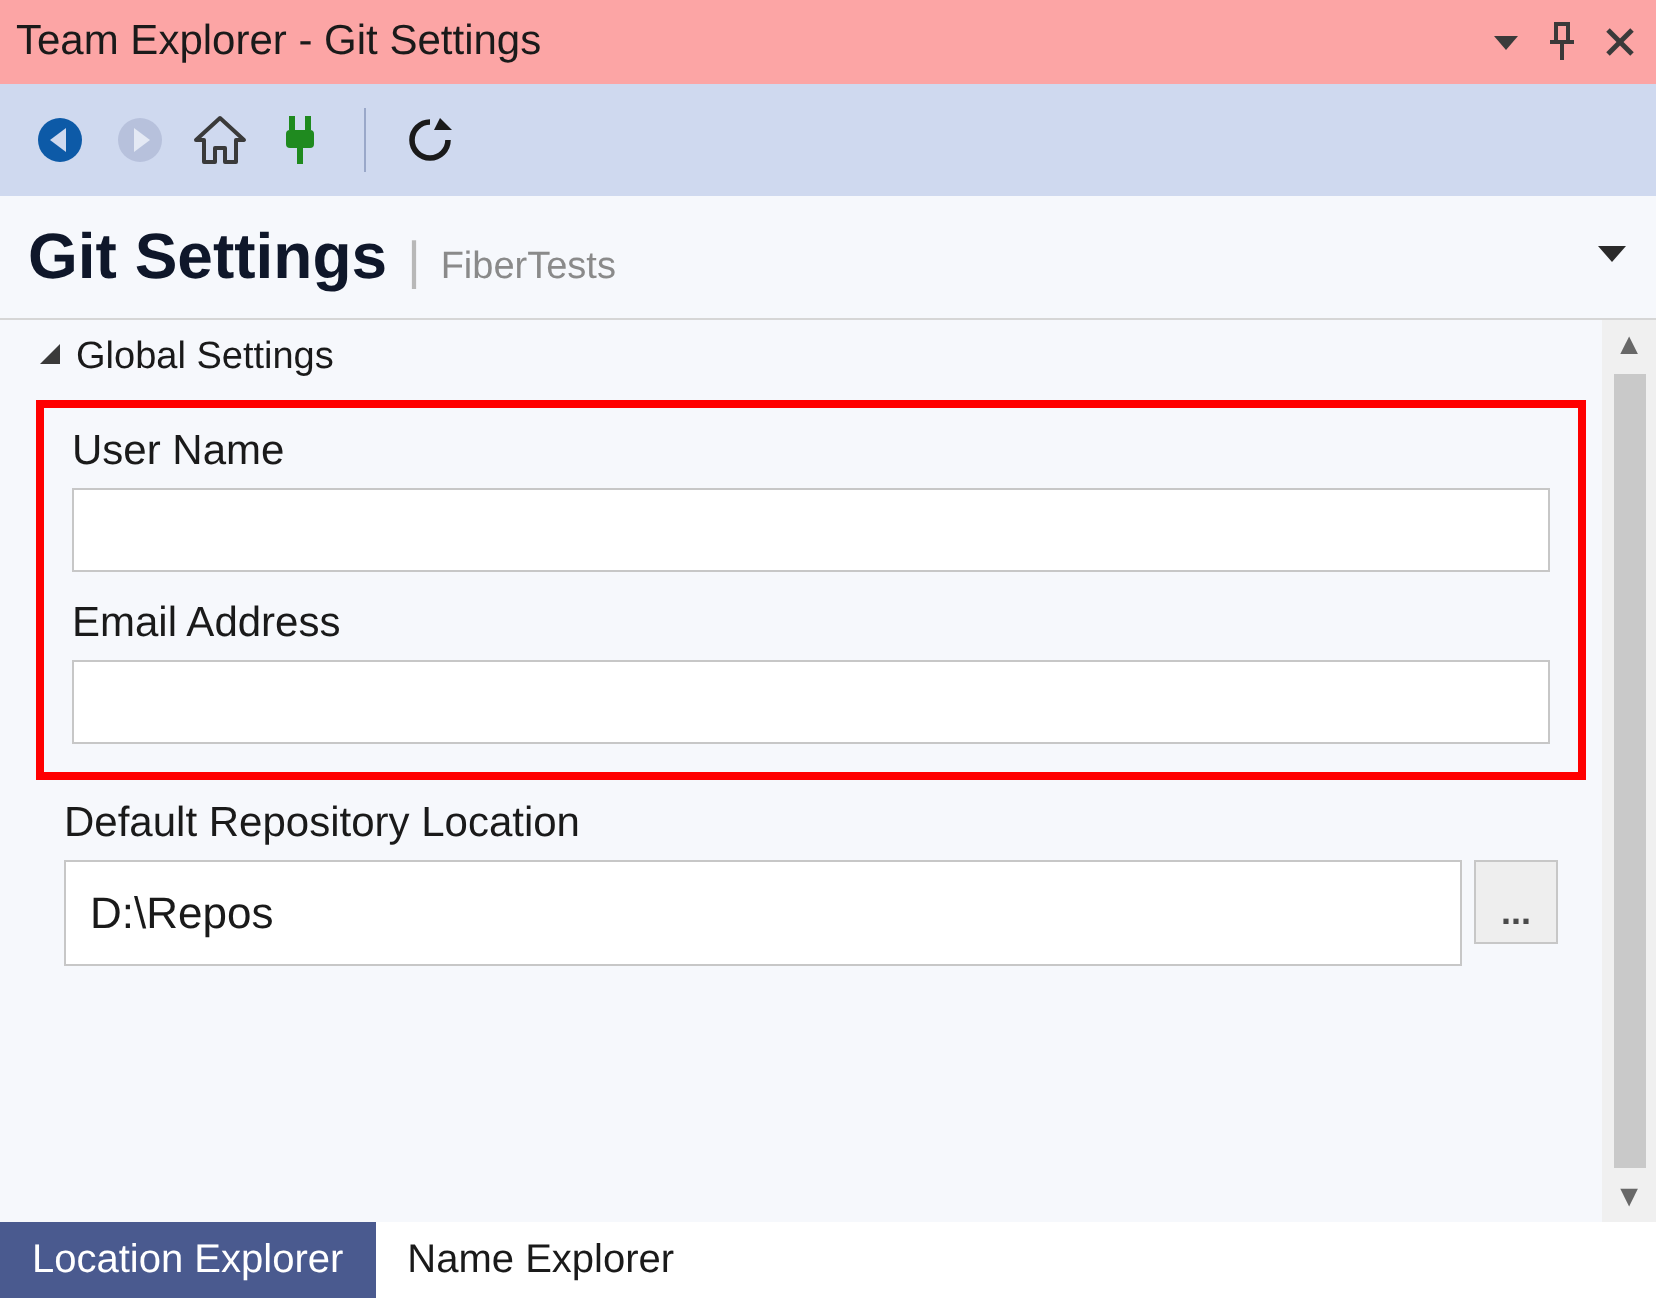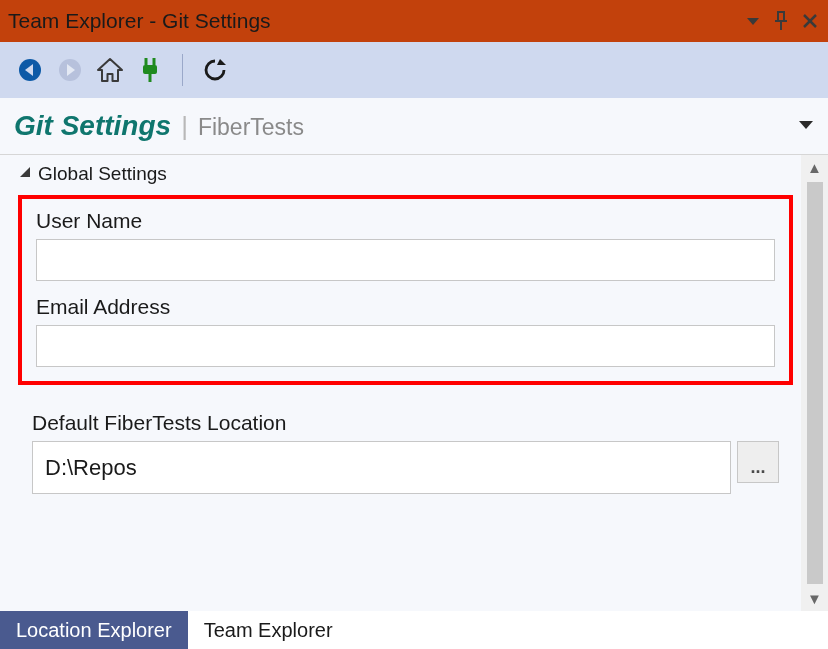--- a/index.html
+++ b/index.html
@@ -10,21 +10,21 @@
     body {
       font-family: "Segoe UI", Tahoma, sans-serif;
       background: #ffffff;
       width: 828px;
       height: 649px;
       overflow: hidden;
       display: flex;
       flex-direction: column;
     }
     .titlebar {
-      background: #c2410c;
+      background: #fca5a5;
       display: flex;
       align-items: center;
       justify-content: space-between;
       padding: 4px 10px 4px 8px;
       height: 42px;
       text-align: center;
     }
     .titlebar-text {
       font-size: 21px;
       color: #1a1a1a;
@@ -65,32 +65,31 @@
       align-items: center;
       justify-content: space-between;
       border-bottom: 1px solid #d6d6d6;
     }
     .header-text {
       display: flex;
       align-items: baseline;
       gap: 10px;
     }
     .header-title {
-      font-size: 28px;
+      font-size: 32px;
       font-weight: 600;
-      color: #0f766e;
-      font-style: italic;
+      color: #0f172a;
     }
     .header-sep {
       font-size: 26px;
       color: #b8b8b8;
       font-weight: 300;
     }
     .header-subtitle {
-      font-size: 23px;
+      font-size: 19px;
       color: #8a8a8a;
     }
     .content-area {
       flex: 1;
       display: flex;
       background: #f6f8fc;
       overflow: hidden;
     }
     .content-body {
       flex: 1;
@@ -124,21 +123,21 @@
       font-size: 19px;
       color: #1a1a1a;
       margin-bottom: 10px;
     }
     .collapse-tri {
       font-size: 14px;
     }
     .highlight-box {
       border: 4px solid #ff0000;
       padding: 10px 14px 14px 14px;
-      margin-bottom: 26px;
+      margin-bottom: 10px;
       background: #f6f8fc;
     }
     .field-label {
       font-size: 21px;
       color: #1a1a1a;
       margin-bottom: 6px;
     }
     .text-input {
       width: 100%;
       height: 42px;
@@ -299,21 +298,21 @@
         <div class="field-label">User Name</div>
         <input class="text-input" type="text" value="" style="">
       </div>
       <div class="field-group">
         <div class="field-label">Email Address</div>
         <input class="text-input" type="text" value="" style="">
       </div>
     </div>
 
     <div class="repo-section">
-      <div class="field-label">Default FiberTests Location</div>
+      <div class="field-label">Default Repository Location</div>
       <div class="repo-row">
         <input class="repo-input" type="text" value="D:\Repos" style="">
         <div class="browse-btn">
           <span>...</span>
         </div>
       </div>
     </div>
 
   </div>
   <div class="scrollbar">
@@ -321,15 +320,15 @@
     <div class="scroll-thumb"></div>
     <div class="scroll-arrow">▼</div>
   </div>
 </div>
 
 <div class="bottom-tabs">
   <div class="tab tab-inactive">
     <span>Location Explorer</span>
   </div>
   <div class="tab tab-active">
-    <span>Team Explorer</span>
+    <span>Name Explorer</span>
   </div>
 </div>
 
 </body></html>

